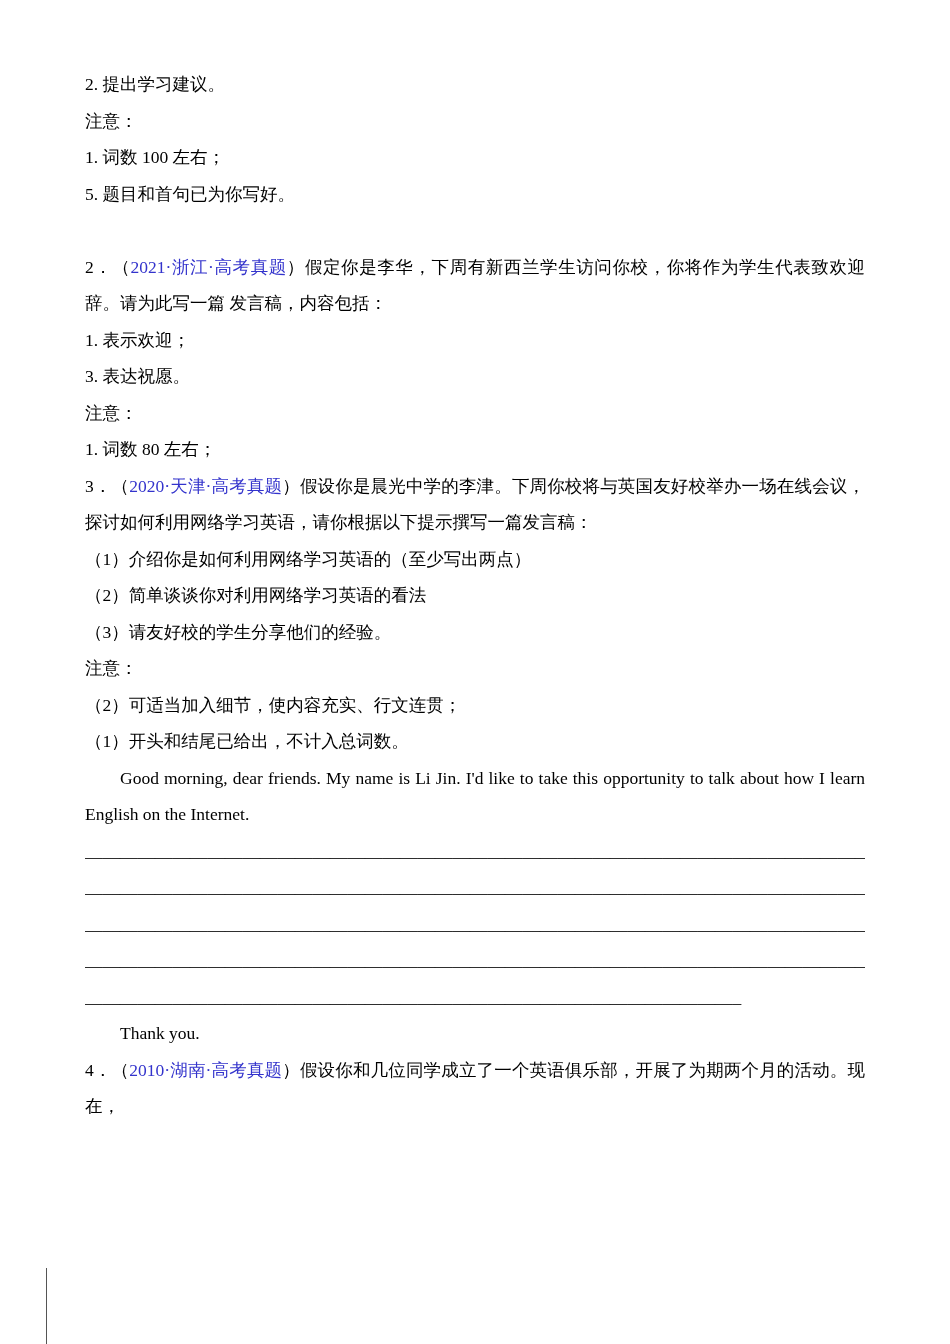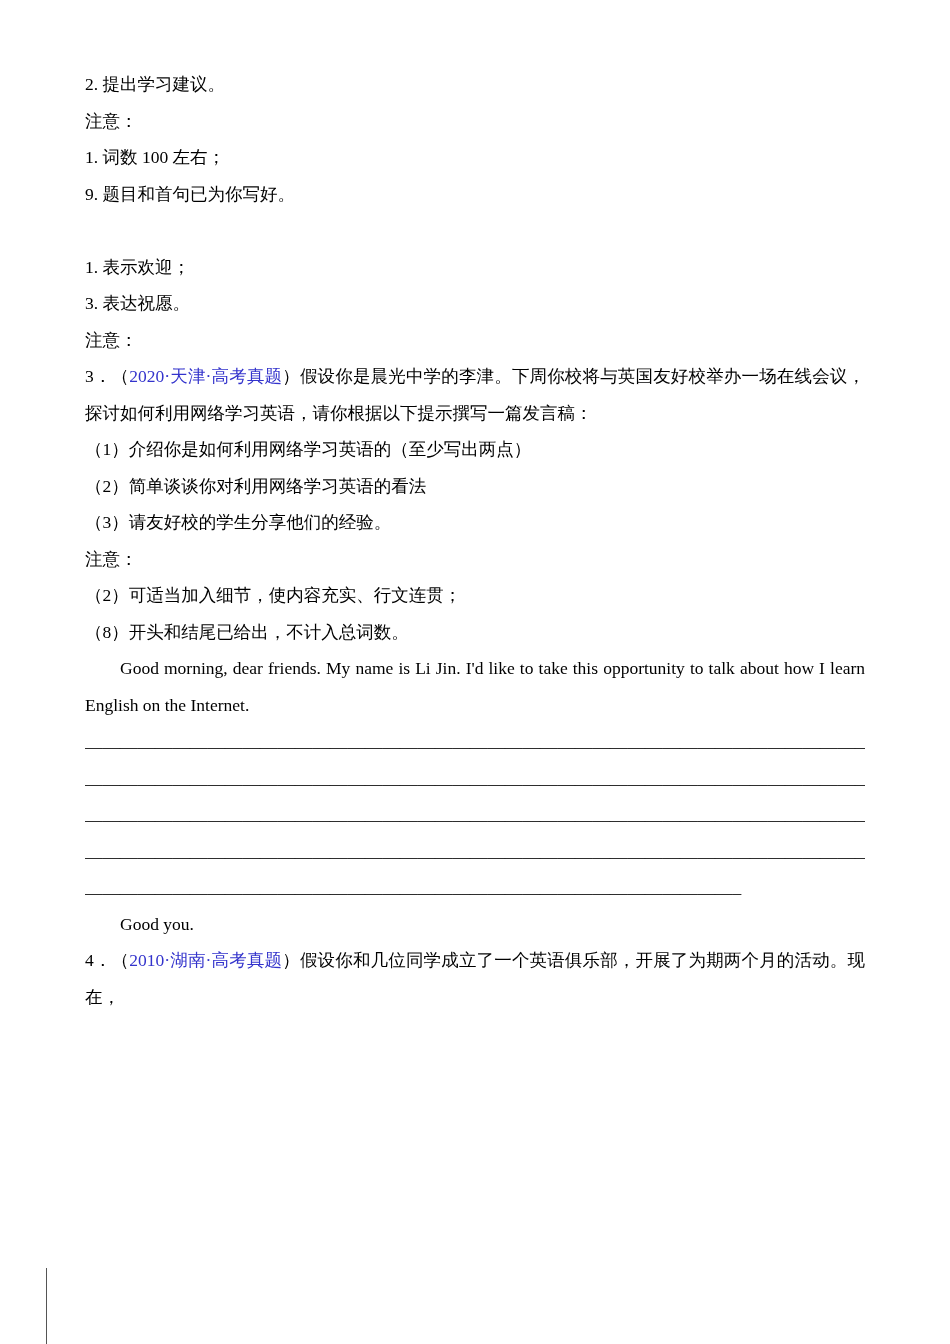--- a/index.html
+++ b/index.html
@@ -41,41 +41,43 @@
   }
 </style>
 </head>
 <body>
 
 <div class="page">
 
   <p class="para">2. 提出学习建议。</p>
   <p class="para">注意：</p>
   <p class="para">1. 词数 100 左右；</p>
-  <p class="para">9. 题目和首句已为你写好。</p>
+  <p class="para">5. 题目和首句已为你写好。</p>
 
   <div class="spacer"></div>
 
+  <p class="para"><span>2．（</span><span class="src">2021·浙江·高考真题</span><span>）假定你是李华，下周有新西兰学生访问你校，你将作为学生代表致欢迎辞。请为此写一篇 发言稿，内容包括：</span></p>
   <p class="para">1. 表示欢迎；</p>
   <p class="para">3. 表达祝愿。</p>
   <p class="para">注意：</p>
+  <p class="para">1. 词数 80 左右；</p>
 
   <p class="para"><span>3．（</span><span class="src">2020·天津·高考真题</span><span>）假设你是晨光中学的李津。下周你校将与英国友好校举办一场在线会议，探讨如何利用网络学习英语，请你根据以下提示撰写一篇发言稿：</span></p>
   <p class="para">（1）介绍你是如何利用网络学习英语的（至少写出两点）</p>
   <p class="para">（2）简单谈谈你对利用网络学习英语的看法</p>
   <p class="para">（3）请友好校的学生分享他们的经验。</p>
   <p class="para">注意：</p>
   <p class="para">（2）可适当加入细节，使内容充实、行文连贯；</p>
-  <p class="para">（8）开头和结尾已给出，不计入总词数。</p>
+  <p class="para">（1）开头和结尾已给出，不计入总词数。</p>
   <p class="para indent">Good morning, dear friends. My name is Li Jin. I'd like to take this opportunity to talk about how I learn English on the Internet.</p>
 
   <p class="blank">____________________________________________________________________________________________________</p>
   <p class="blank">____________________________________________________________________________________________________</p>
   <p class="blank">____________________________________________________________________________________________________</p>
   <p class="blank">____________________________________________________________________________________________________</p>
   <p class="blank">___________________________________________________________________________</p>
 
-  <p class="para indent">Good you.</p>
+  <p class="para indent">Thank you.</p>
 
   <p class="para"><span>4．（</span><span class="src">2010·湖南·高考真题</span><span>）假设你和几位同学成立了一个英语俱乐部，开展了为期两个月的活动。现在，</span></p>
 
   <div class="edge-mark"></div>
 </div>
 
 </body></html>

